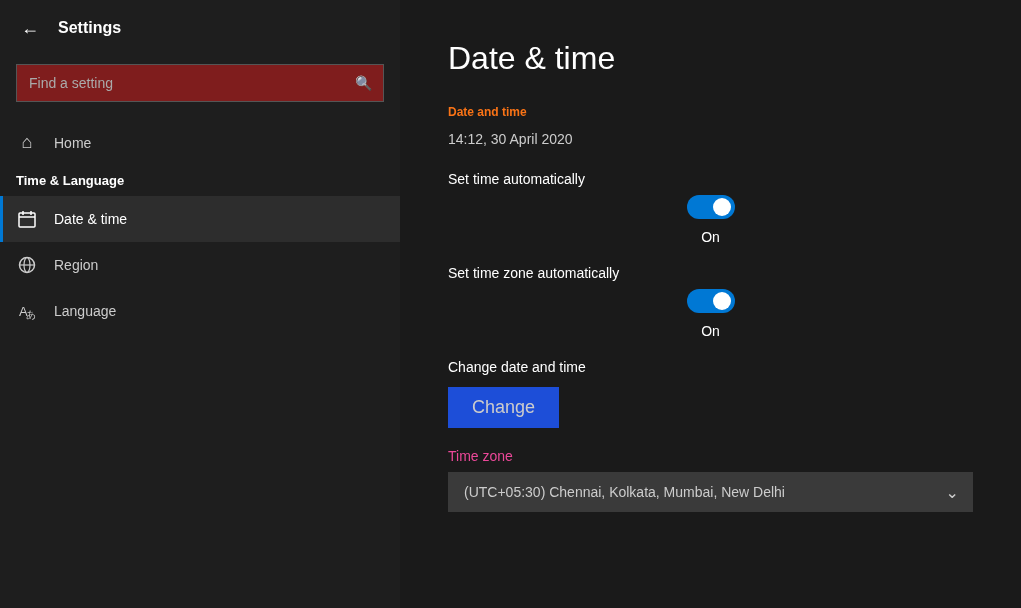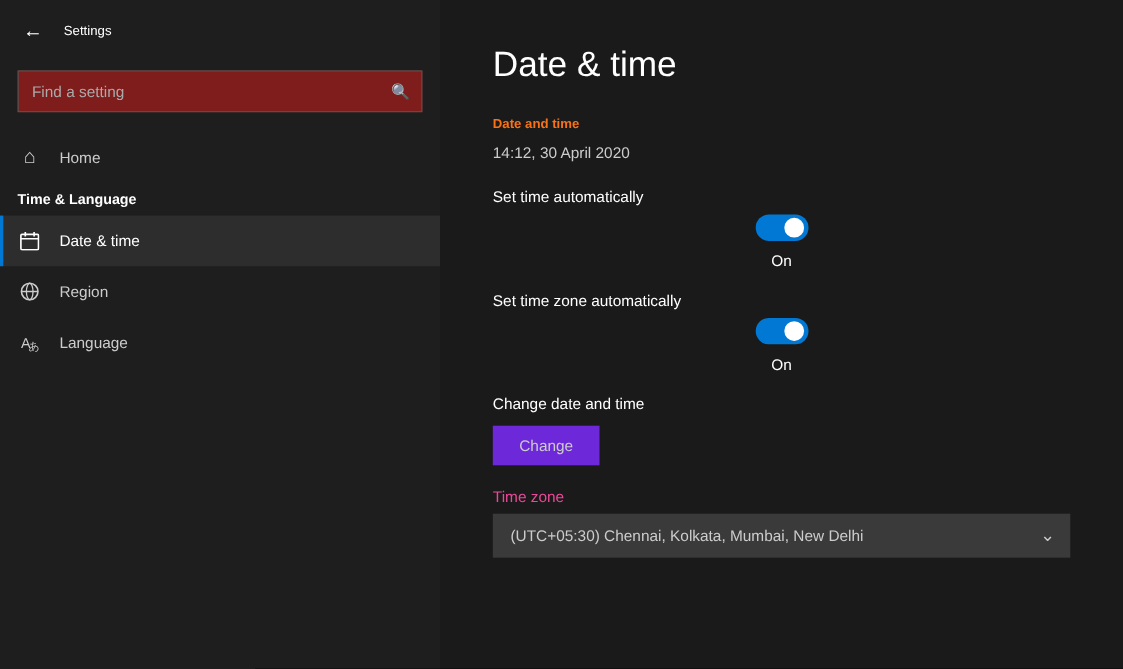--- a/index.html
+++ b/index.html
@@ -36,22 +36,23 @@
       font-size: 18px;
       cursor: pointer;
       display: flex;
       align-items: center;
       justify-content: center;
       width: 28px;
       height: 28px;
     }
 
     .sidebar-title {
-      font-size: 12px;
-      color: #fff;
+      font-size: 16px;
+      color: #fff;
+      font-weight: bold;
     }
 
     .search-box {
       margin: 8px 16px 16px 16px;
       position: relative;
       display: flex;
       align-items: center;
       border: 1px solid #555;
       background: #7f1d1d;
     }
@@ -198,24 +199,24 @@
       border-radius: 50%;
       transition: 0.2s;
     }
 
     .toggle-text {
       font-size: 14px;
       color: #fff;
     }
 
     .change-btn {
-      background: #6d28d9;
+      background: #1d4ed8;
       border: none;
       color: #ccc;
-      font-size: 14px;
+      font-size: 18px;
       padding: 10px 24px;
       cursor: pointer;
       margin-top: 4px;
     }
 
     .divider-section {
       margin-bottom: 8px;
     }
 
     .timezone-label {

